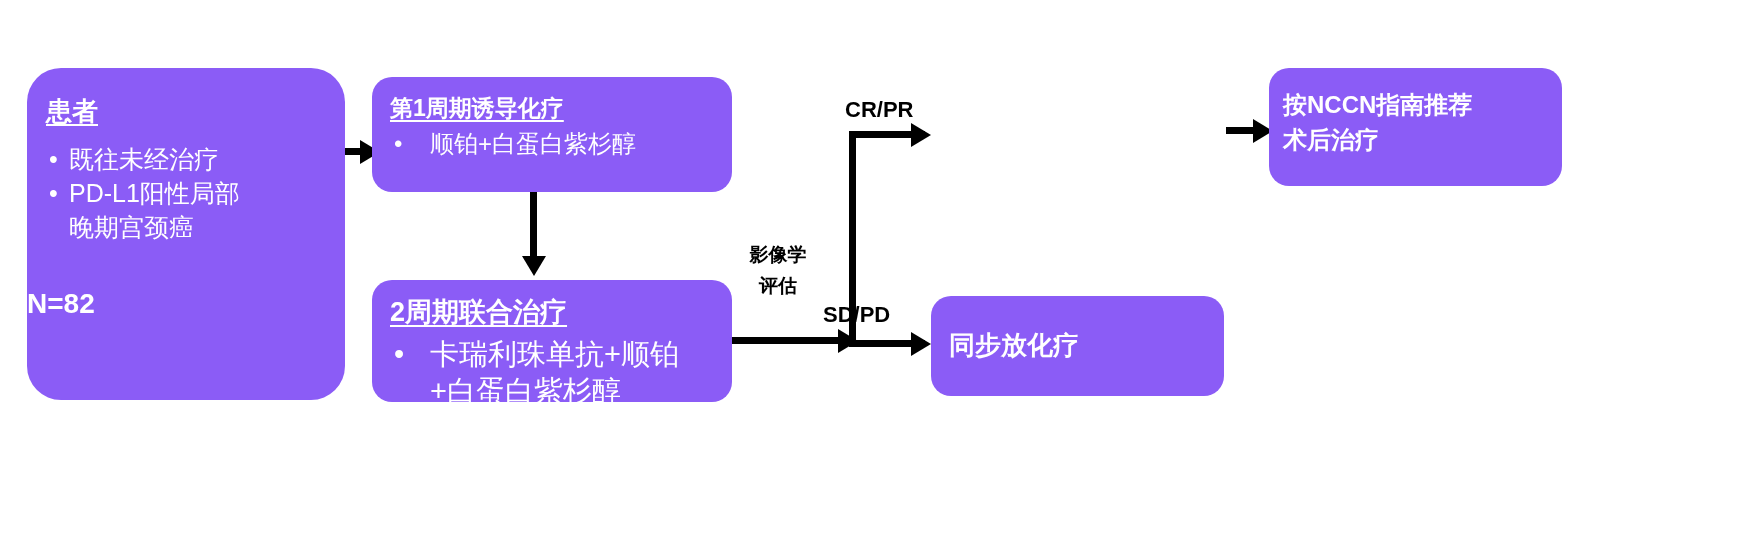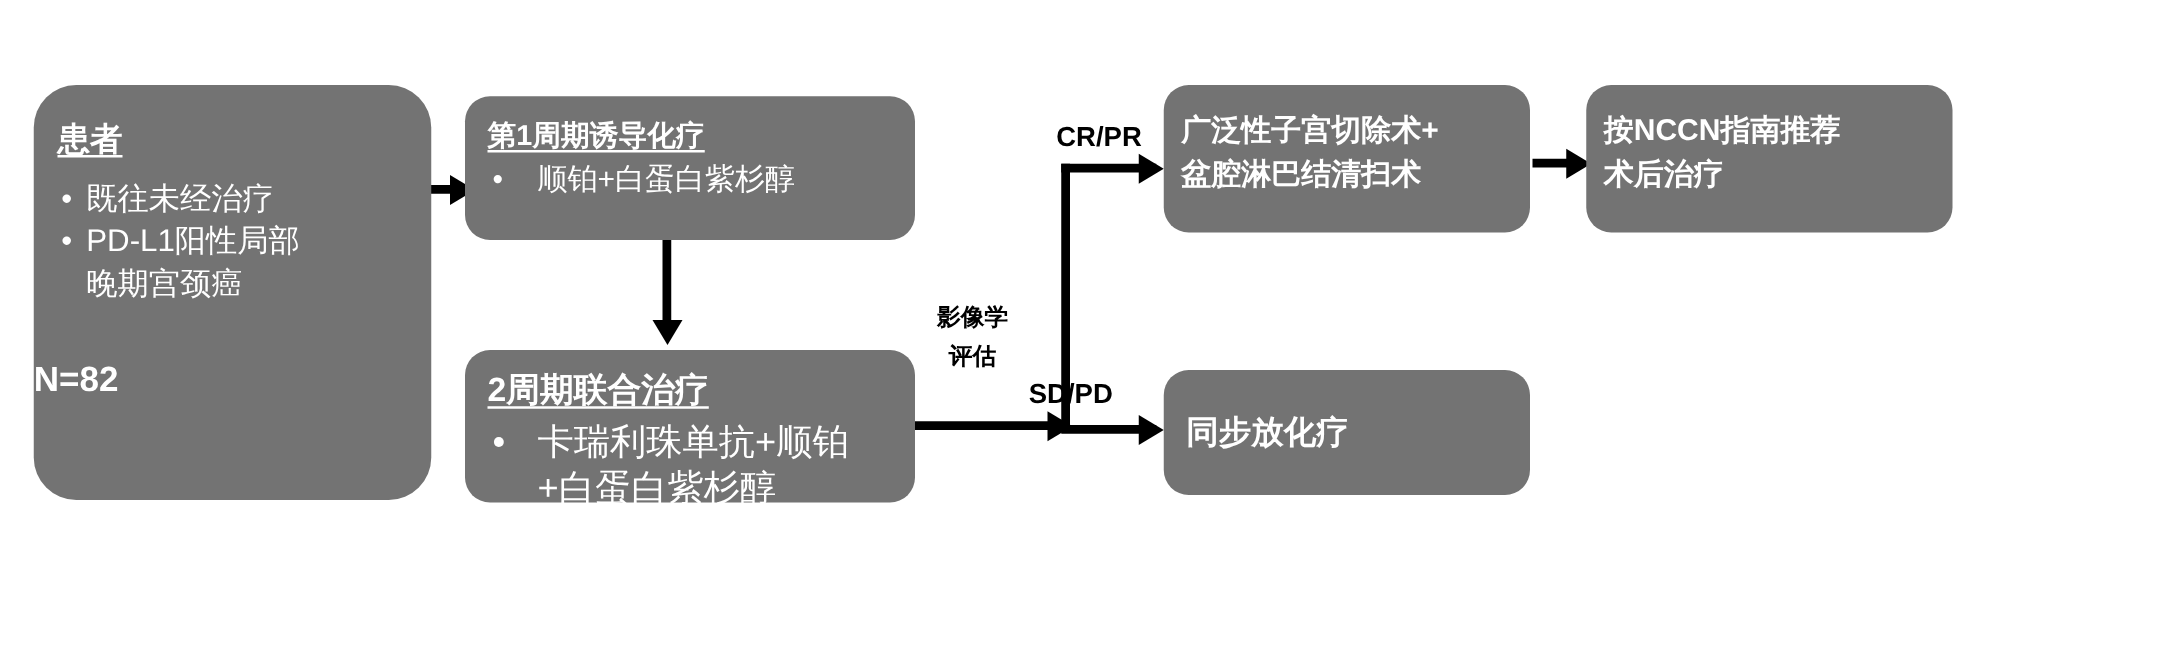--- a/index.html
+++ b/index.html
@@ -14,21 +14,21 @@
     position: relative;
     width: 1738px;
     height: 537px;
     background: #ffffff;
     overflow: hidden;
   }
 
   
   .node {
     position: absolute;
-    background: #737373;
+    background: #8b5cf6;
     border-radius: 22px;
     color: #ffffff;
     box-sizing: border-box;
   }
   .node-inner {
     padding: 0;
     width: 100%;
     height: 100%;
     display: flex;
     flex-direction: column;
@@ -271,26 +271,20 @@
   <div class="node" id="node-combo">
     <div class="node-inner">
       <div class="node-title">2周期联合治疗</div>
       <ul class="bullet-list">
         <li>卡瑞利珠单抗+顺铂
 +白蛋白紫杉醇</li>
       </ul>
     </div>
   </div>
 
-  <div class="node" id="node-surgery">
-    <div class="node-inner">
-      <div class="plain-text">广泛性子宫切除术+
-盆腔淋巴结清扫术</div>
-    </div>
-  </div>
 
   <div class="node" id="node-nccn">
     <div class="node-inner">
       <div class="plain-text">按NCCN指南推荐
 术后治疗</div>
     </div>
   </div>
 
   <div class="node" id="node-crt">
     <div class="node-inner">

